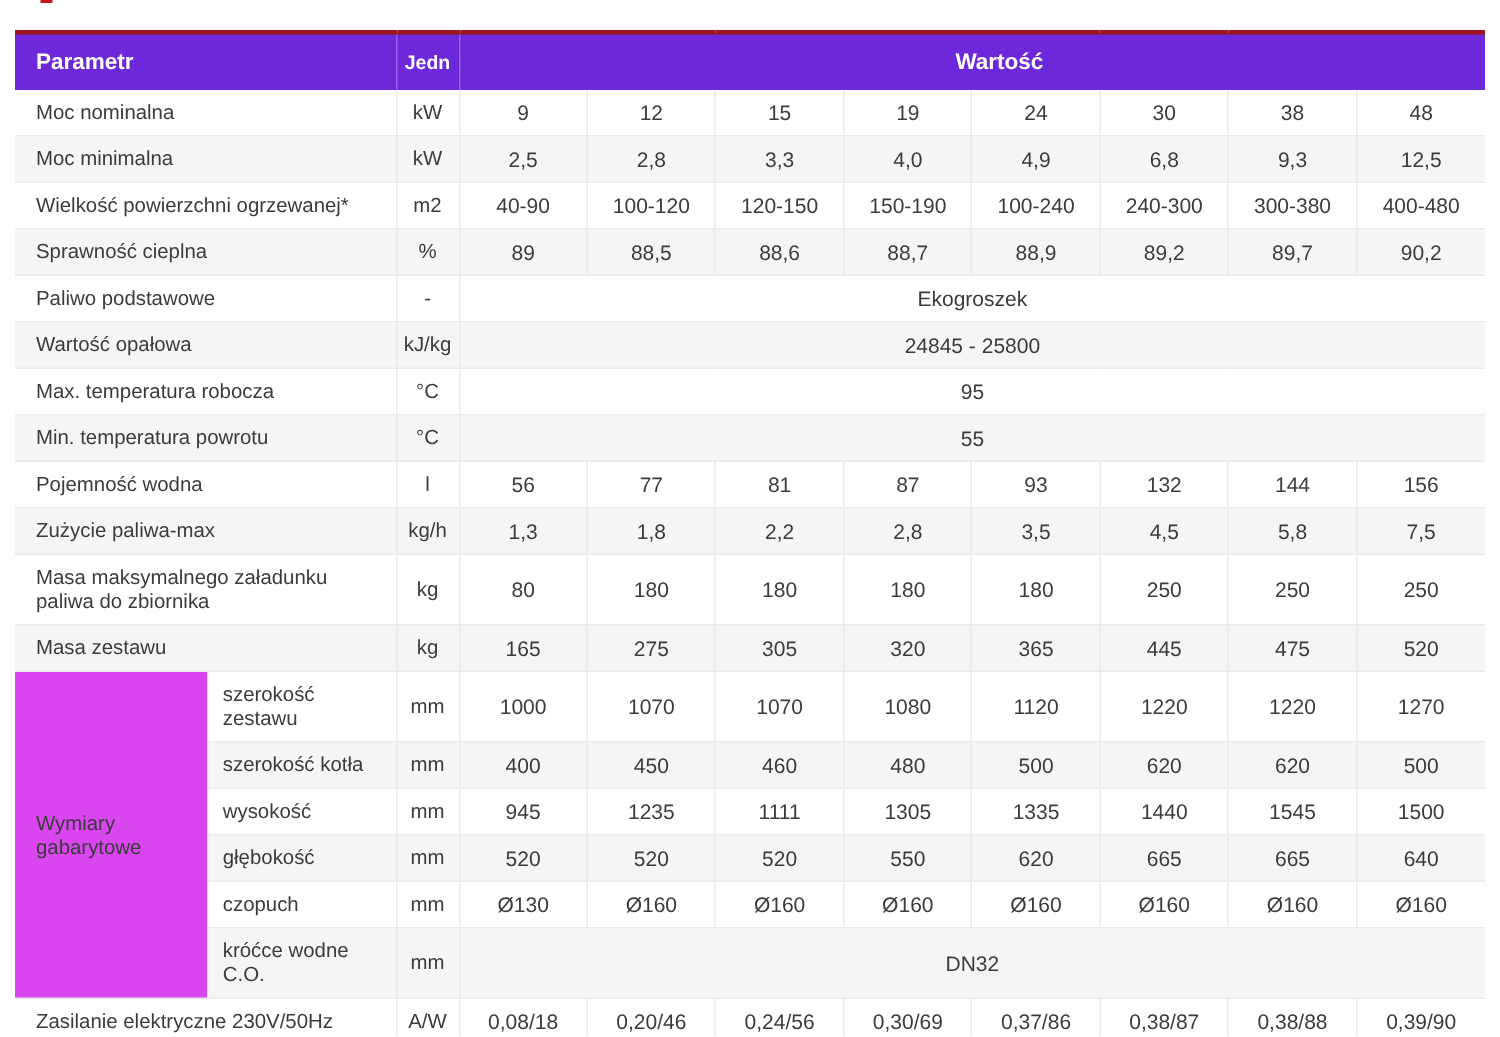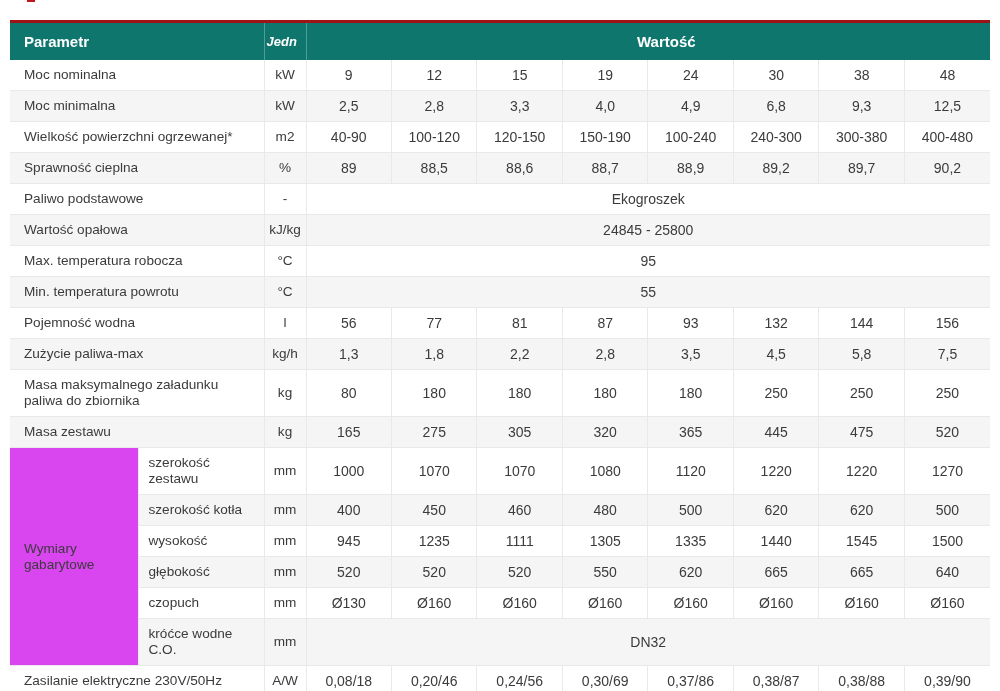--- a/index.html
+++ b/index.html
@@ -8,25 +8,25 @@
     font-family:"Liberation Sans",sans-serif;color:#3b3b3b;
   }
   .artifact{position:absolute;left:27px;top:0;width:8px;height:2px;background:#c3161c;}
   table.spec{
     border-collapse:collapse;table-layout:fixed;width:980px;margin:20px 10px 0 10px;
   }
   col.c-group{width:128px;}
   col.c-sub{width:126px;}
   col.c-unit{width:42px;}
   thead th{
-    background:#0f766e;color:#ffffff;font-weight:700;font-size:15px;
+    background:#6d28d9;color:#ffffff;font-weight:700;font-size:15px;
     padding:10px 8px;border-top:3px solid #9c1418;
   }
   th.th-param{text-align:left;padding-left:14px;border-right:1px solid rgba(255,255,255,0.28);}
-  th.th-unit{text-align:left;font-size:13px;padding-left:2px;padding-right:2px;border-right:1px solid rgba(255,255,255,0.28);font-style:italic;}
+  th.th-unit{text-align:center;font-size:13px;padding-left:2px;padding-right:2px;border-right:1px solid rgba(255,255,255,0.28);}
   th.th-value{text-align:center;padding-left:44px;}
   tbody td{
     font-size:14px;line-height:16px;padding:7px 5px;text-align:center;
     border-bottom:1px solid #e9e9e9;border-right:1px solid #e9e9e9;background:#ffffff;
   }
   tbody td:last-child{border-right:none;}
   td.label-cell,td.group-cell{
     text-align:left;padding-left:14px;padding-right:4px;font-size:13.6px;
   }
   td.sublabel-cell{text-align:left;padding-left:10px;padding-right:3px;font-size:13.6px;margin-left:48px;}

